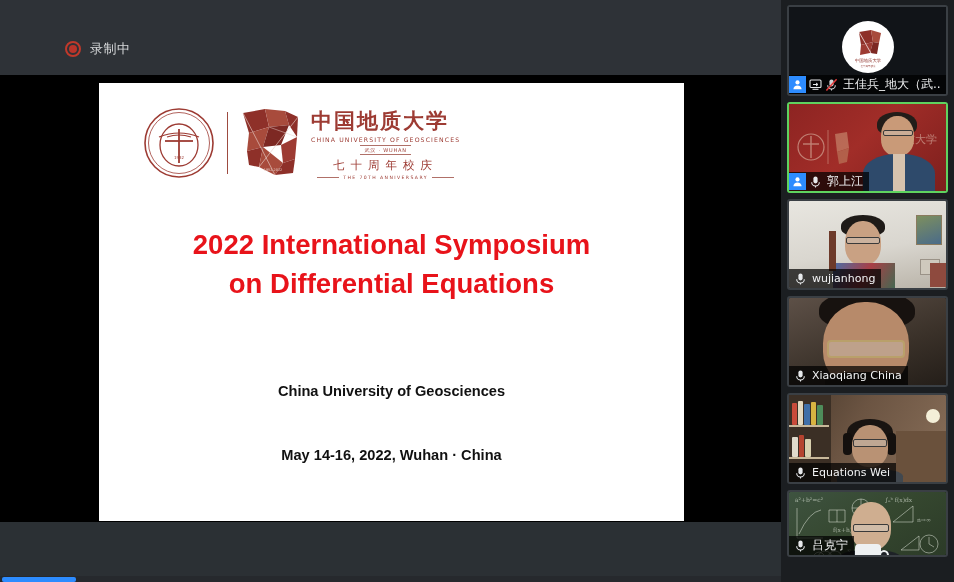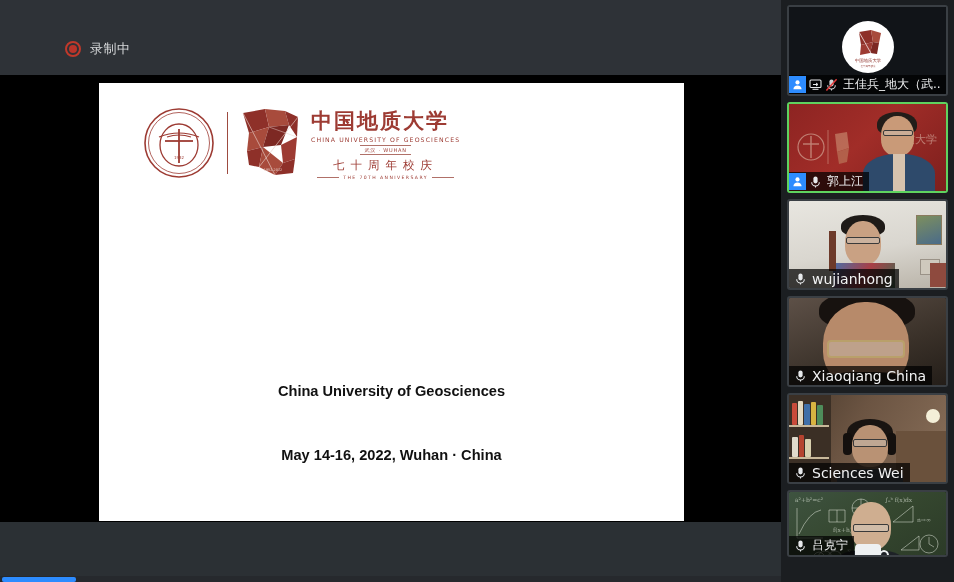--- a/index.html
+++ b/index.html
@@ -154,21 +154,21 @@
     max-width: 100%;
     height: 19px;
   }
   .badge-host {
     width: 17px; height: 17px; background: #2d8cff;
     display: flex; align-items: center; justify-content: center;
     flex: 0 0 auto;
   }
   .icon { flex: 0 0 auto; display: flex; align-items: center; justify-content: center; }
   .name-text {
-    color: #f2f3f4; font-size: 14px; white-space: nowrap;
+    color: #f2f3f4; font-size: 11px; white-space: nowrap;
     font-family: "DejaVu Sans", "Liberation Sans", sans-serif;
     overflow: hidden; text-overflow: clip;
     padding-left: 2px;
   }
   .name-text.cjk { font-size: 12px; }
 
   
   .bg-avatar {
     position: absolute; inset: 0; background: #111418;
     display: flex; align-items: center; justify-content: center;
@@ -272,20 +272,24 @@
           <div class="logo-cn">中国地质大学</div>
           <div class="logo-en">CHINA UNIVERSITY OF GEOSCIENCES</div>
           <div class="logo-city"><span>武汉 · WUHAN</span></div>
           <div class="logo-anniv">七十周年校庆</div>
           <div class="logo-anniv-en">
               <span>THE 70TH ANNIVERSARY</span>
             </div>
         </div>
       </div>
 
+      <div class="slide-title">
+        <div>2022 International Symposium</div>
+        <div>on Differential Equations</div>
+      </div>
 
       <div class="slide-sub2">China University of Geosciences</div>
       <div class="slide-date">May 14-16, 2022, Wuhan · China</div>
     </div>
 
     <div class="bottom-scroll">
       <div class="bottom-scroll-thumb"></div>
     </div>
   </div>
 
@@ -441,21 +445,21 @@
         <div style="position:absolute;left:48px;top:74px;width:66px;height:18px;background:#41484f;border-radius:40% 40% 0 0;"></div>
       </div>
       <div class="name-bar">
         <span class="icon" style="padding-left:5px">
           <svg width="13" height="14" viewBox="0 0 13 14">
             <rect x="4.4" y="1.4" width="4.2" height="7" rx="2.1" fill="#e8eaec"></rect>
             <path d="M2.7 7.2a3.8 3.8 0 0 0 7.6 0" fill="none" stroke="#e8eaec" stroke-width="1.1"></path>
             <line x1="6.5" y1="11" x2="6.5" y2="12.6" stroke="#e8eaec" stroke-width="1.1"></line>
           </svg>
         </span>
-        <span class="name-text">Sciences Wei</span>
+        <span class="name-text">Equations Wei</span>
       </div>
     </div>
 
     <div class="tile" style="height:67px;">
       <div class="tile-video">
         <div class="bg-chalk"></div>
 
         <svg style="position:absolute;inset:0" width="157" height="87" viewBox="0 0 157 87">
           <g fill="none" stroke="rgba(232,238,226,.55)" stroke-width="0.9">
             <path d="M8 16 L8 46 M8 46 L34 46"></path>

